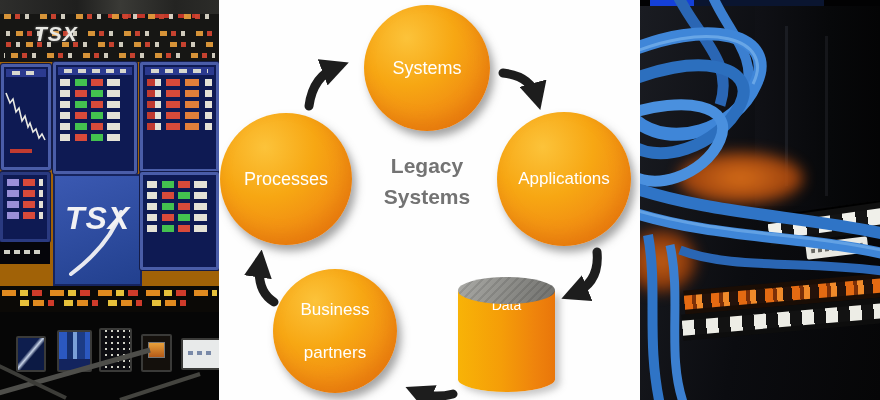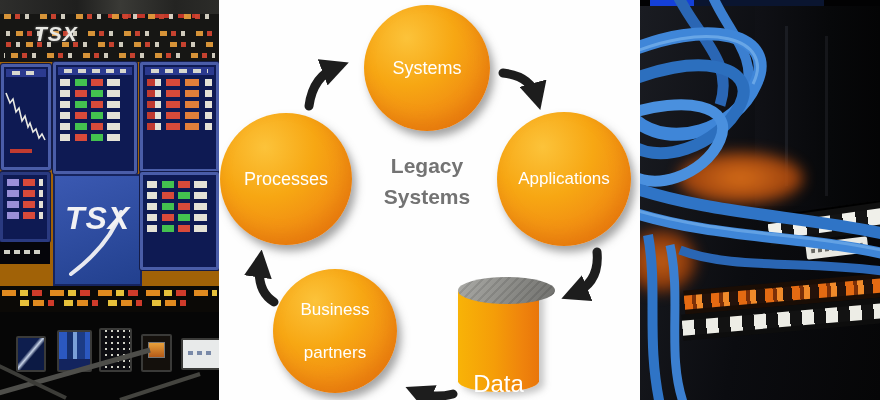--- a/index.html
+++ b/index.html
@@ -70,25 +70,25 @@
   .node span{display:block;line-height:1.25;}
   .n-people{left:145px;top:5px;width:126px;height:126px;font-size:18px;}
   .n-apps{left:278px;top:112px;width:134px;height:134px;font-size:17px;}
   .n-procs{left:1px;top:113px;width:132px;height:132px;font-size:18px;}
   .n-biz{left:54px;top:269px;width:124px;height:124px;font-size:17px;}
   .cyl-top{position:absolute;left:239px;top:277px;width:97px;height:27px;border-radius:50%;
         background:
           repeating-linear-gradient(135deg, rgba(0,0,0,.10) 0 2px, rgba(255,255,255,0) 2px 6px),
           linear-gradient(115deg,#aaaaa6,#8b8b87 55%,#70706d);
         z-index:2;}
-  .cyl-body{position:absolute;left:239px;top:291px;width:81px;height:101px;
+  .cyl-body{position:absolute;left:239px;top:291px;width:97px;height:101px;
         background:linear-gradient(90deg,#f8b307,#f59d08 45%,#ef830c 80%,#e9760a);
         border-radius:0 0 49px 49px / 0 0 13px 13px;
         box-shadow:5px 4px 7px rgba(95,95,95,.35);
-        display:flex;align-items:flex-end;justify-content:center;color:#fff;font-size:24px;}
+        display:flex;align-items:flex-start;justify-content:center;color:#fff;font-size:14px;}
   .cyl-body span{position:relative;top:6px;}
   .title{position:absolute;left:128px;top:150px;width:160px;text-align:center;
         color:#737373;font-weight:bold;font-size:21px;line-height:31px;}
   .arrows{position:absolute;left:0;top:0;pointer-events:none;}
 
   
   .photo-right{position:absolute;left:640px;top:0;width:240px;height:400px;overflow:hidden;
         background:linear-gradient(100deg,#1a1c22,#0b0c10 50%,#060607);}
   .rack-dark{position:absolute;left:115px;top:6px;width:125px;height:200px;
         background:linear-gradient(90deg,#101116,#07080a 60%,#040405);}

